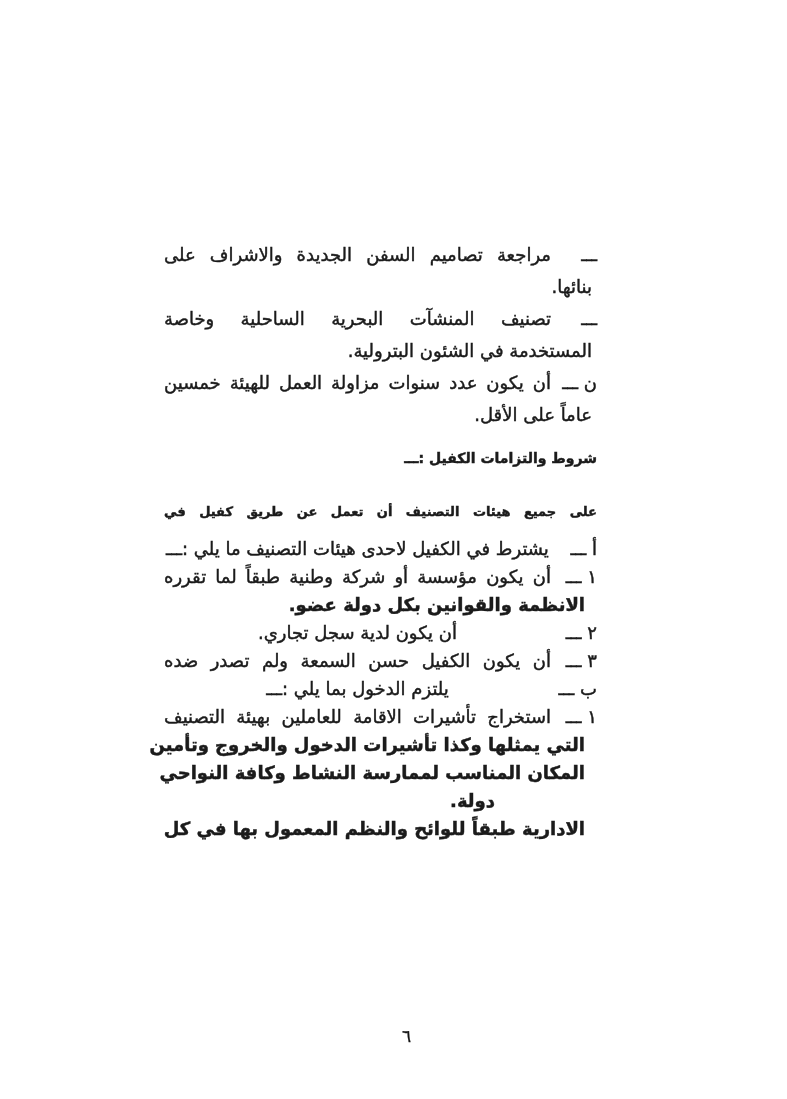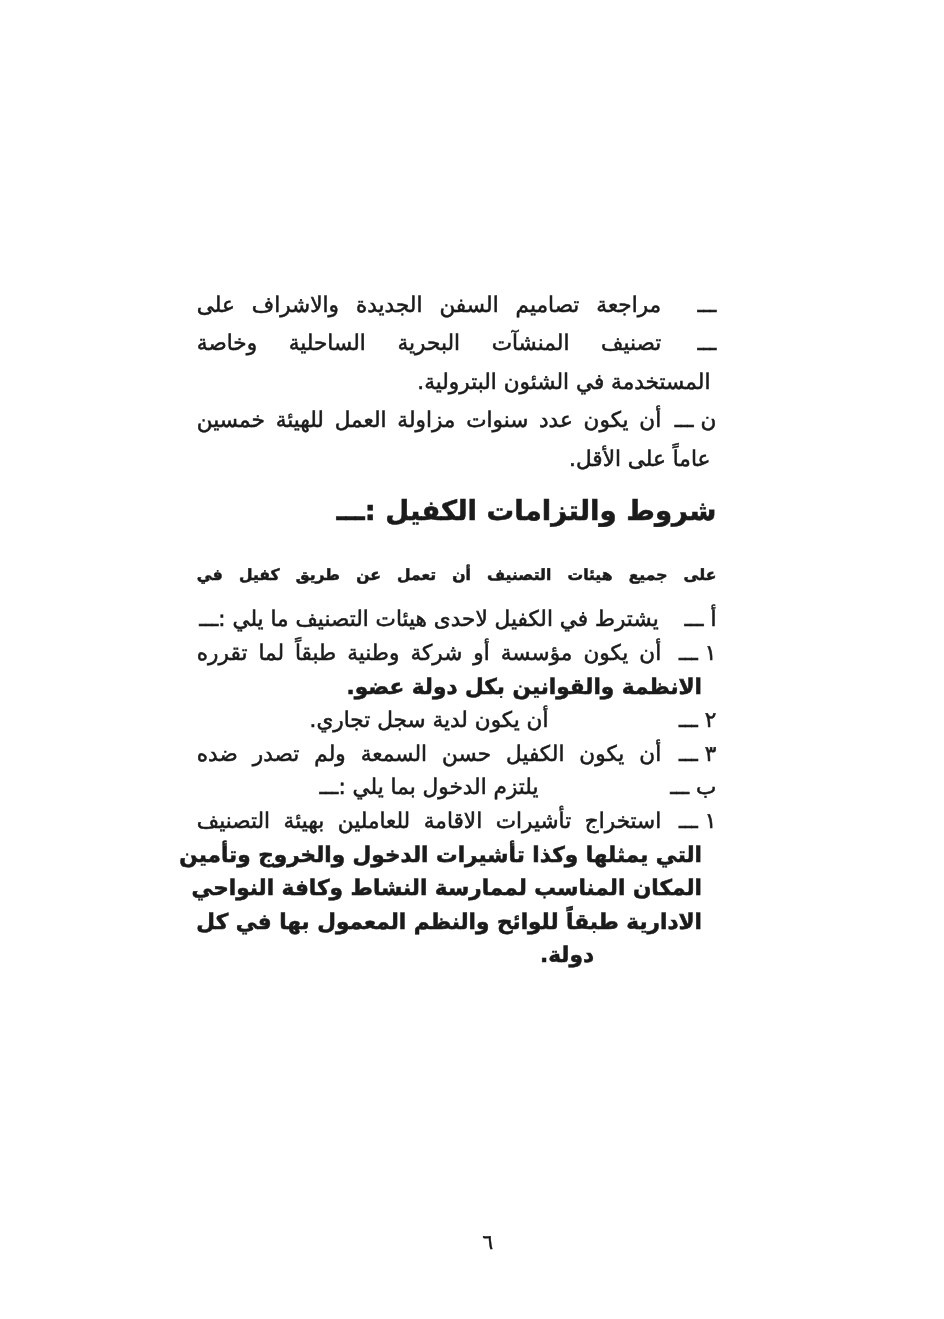--- a/index.html
+++ b/index.html
@@ -17,21 +17,21 @@
   
   .line{display:flex;align-items:baseline;}
   .marker{flex:0 0 46px;white-space:nowrap;}
   .txt{flex:1 1 auto;white-space:nowrap;text-align:center;}
   .just{text-align:justify;text-align-last:justify;}
   .cont{white-space:nowrap;}
   
   .b1{font-size:18px;line-height:32px;}
   .b1 .cont{padding-right:5px;}
   
-  .heading{margin-top:12px;font-size:23px;font-weight:bold;line-height:30px;}
+  .heading{margin-top:12px;font-size:14px;font-weight:bold;line-height:30px;}
   
   .intro{margin-top:24px;font-size:13px;font-weight:bold;line-height:30px;}
   .intro .cont{padding-right:0;}
   
   .b2{margin-top:8px;font-size:18px;line-height:28px;}
   .b2 .cont{padding-right:12px;font-weight:bold;}
   .b2 .cont.lg{padding-right:102px;}
   
   .page-num{
     position:absolute;top:1026px;left:0;width:100%;box-sizing:border-box;
@@ -43,20 +43,21 @@
 <body>
 
 <div class="page">
   <div class="content">
 
     <div class="b1">
       <div class="line">
         <span class="marker">ـــ</span>
         <span class="txt just">مراجعة تصاميم السفن الجديدة والاشراف على</span>
       </div>
+      <div class="cont">بنائها.</div>
       <div class="line">
         <span class="marker">ـــ</span>
         <span class="txt just">تصنيف المنشآت البحرية الساحلية وخاصة</span>
       </div>
       <div class="cont">المستخدمة في الشئون البترولية.</div>
       <div class="line">
         <span class="marker">ن ـــ</span>
         <span class="txt just">أن يكون عدد سنوات مزاولة العمل للهيئة خمسين</span>
       </div>
       <div class="cont">عاماً على الأقل.</div>
@@ -89,20 +90,20 @@
       <div class="line">
         <span class="marker">ب ـــ</span>
         <span class="txt">يلتزم الدخول بما يلي :ـــ</span>
       </div>
       <div class="line">
         <span class="marker">١ ـــ</span>
         <span class="txt just">استخراج تأشيرات الاقامة للعاملين بهيئة التصنيف</span>
       </div>
       <div class="cont just">التي يمثلها وكذا تأشيرات الدخول والخروج وتأمين</div>
       <div class="cont just">المكان المناسب لممارسة النشاط وكافة النواحي</div>
+      <div class="cont lg">دولة.</div>
       <div class="cont just">الادارية طبقاً للوائح والنظم المعمول بها في كل</div>
-      <div class="cont lg">دولة.</div>
     </div>
 
   </div>
 
   <div class="page-num">٦</div>
 </div>
 
 </body></html>

